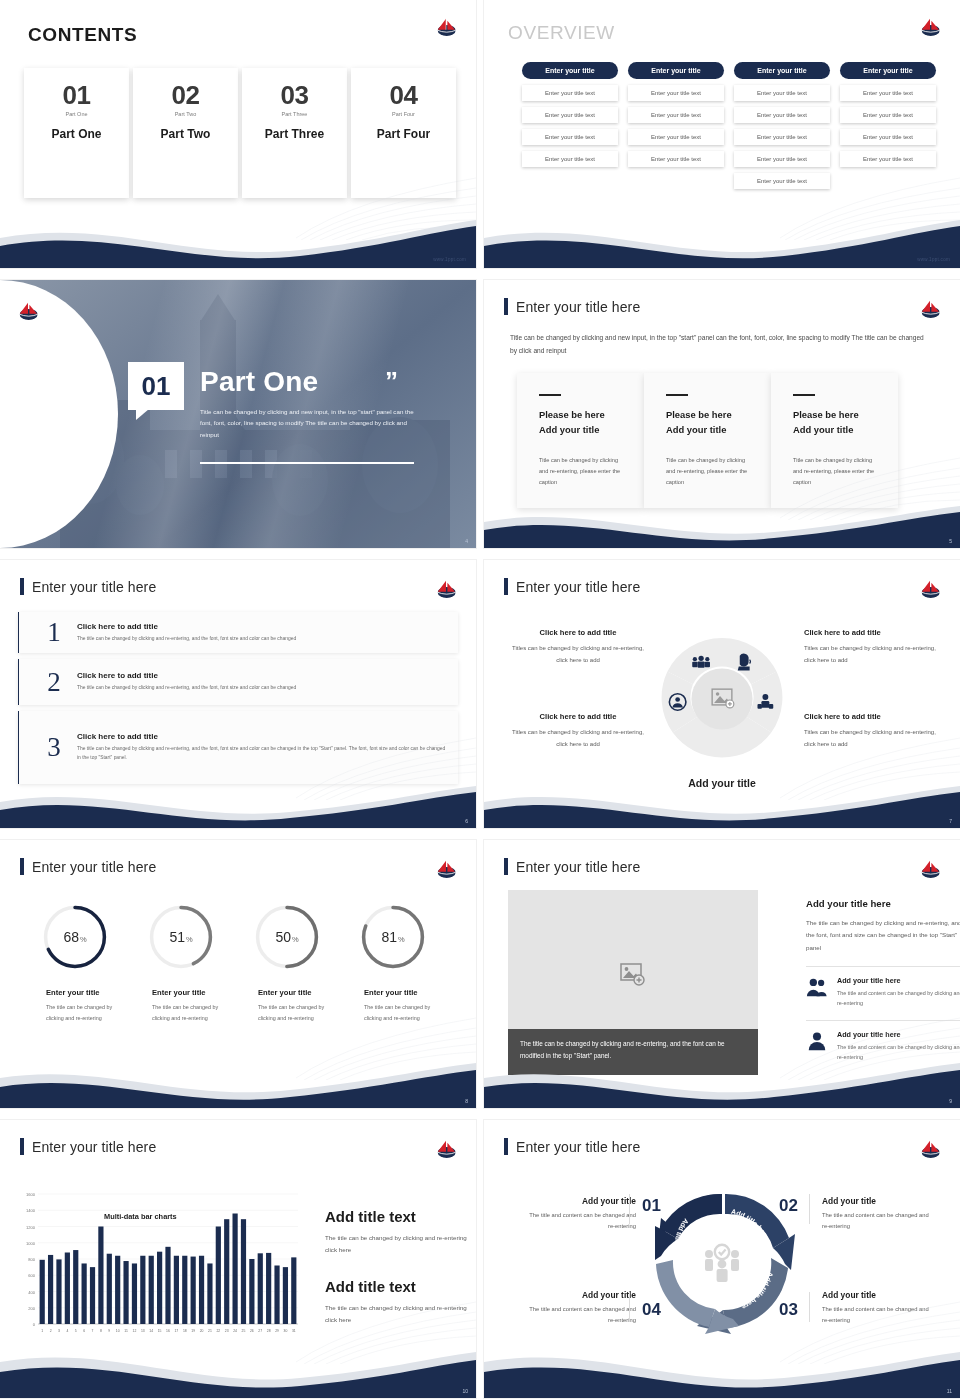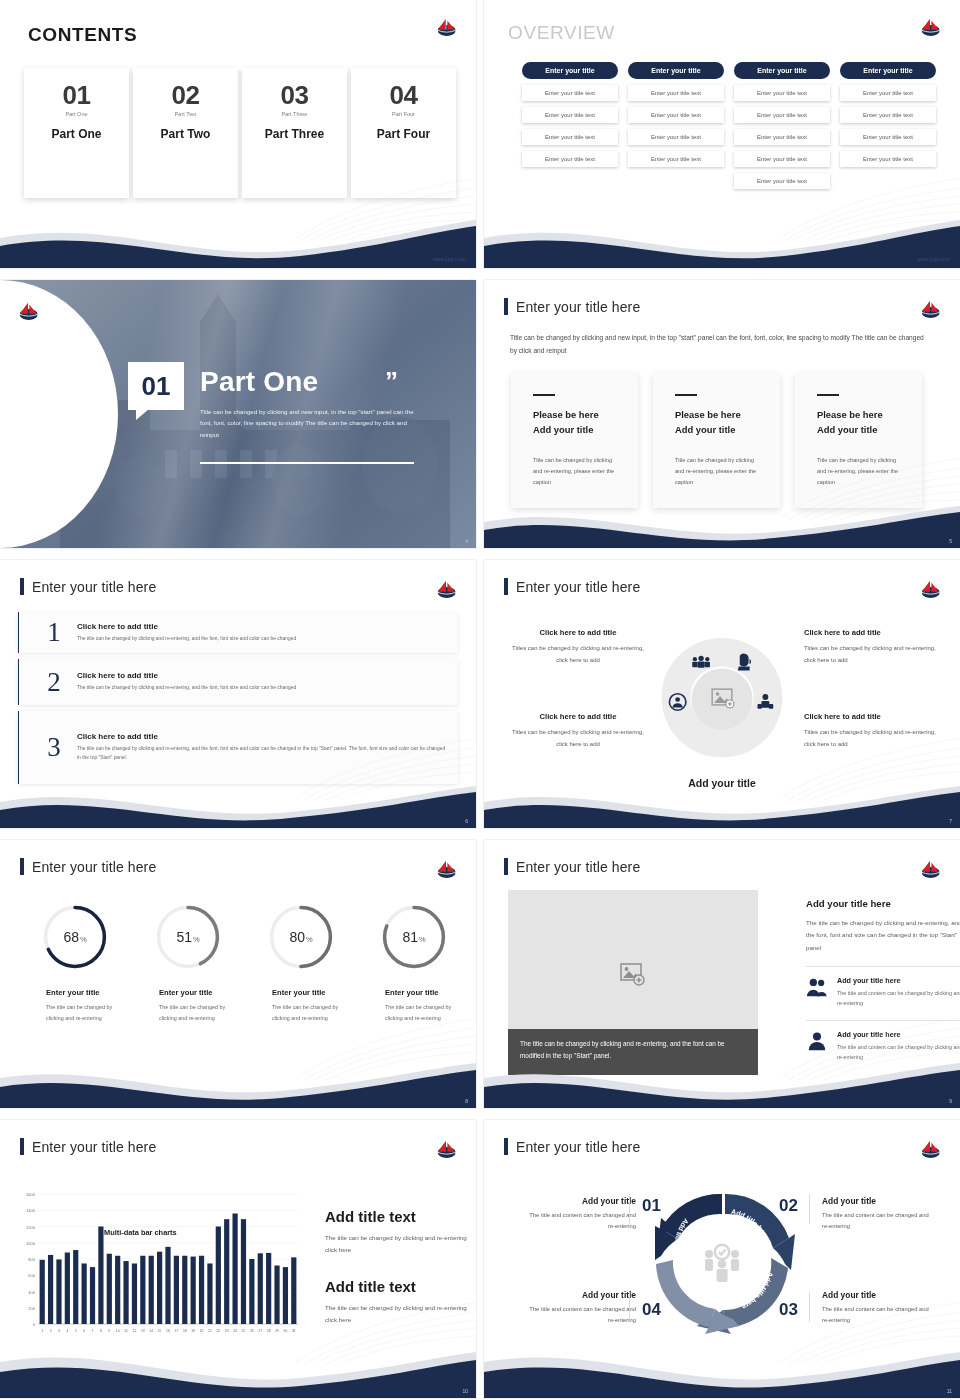--- a/index.html
+++ b/index.html
@@ -41,21 +41,21 @@
   .s3-bldg svg{width:100%;height:100%;display:block;}
   .s3-rays{position:absolute;inset:0;background:linear-gradient(105deg,rgba(255,255,255,0) 30%,rgba(255,255,255,.20) 42%,rgba(255,255,255,0) 52%,rgba(255,255,255,.16) 62%,rgba(255,255,255,0) 75%);}
   .s3-badge{position:absolute;left:128px;top:82px;width:56px;height:48px;background:#fff;display:flex;align-items:center;justify-content:center;font-size:26px;font-weight:bold;color:#1b2c4f;}
   .s3-badge:after{content:"";position:absolute;left:8px;bottom:-10px;border-left:0 solid transparent;border-right:13px solid transparent;border-top:11px solid #fff;}
   .s3-title{position:absolute;left:200px;top:86px;font-size:28px;font-weight:bold;color:#fff;letter-spacing:.2px;}
   .s3-quote{position:absolute;left:385px;top:86px;font-size:26px;font-weight:bold;color:#fff;}
   .s3-body{position:absolute;left:200px;top:126px;width:216px;font-size:6.2px;color:#eef1f6;line-height:1.85;}
   .s3-rule{position:absolute;left:200px;top:182px;width:214px;height:1.5px;background:#fff;}
   
   .s4-lead{position:absolute;left:26px;top:52px;width:420px;font-size:6.6px;color:#4a4a4a;line-height:1.95;}
-  .s4-cards{position:absolute;left:27px;top:93px;display:flex;gap:15px;}
+  .s4-cards{position:absolute;left:33px;top:93px;display:flex;}
   .s4-card{width:127px;height:135px;background:#fafafa;box-shadow:0 2px 7px rgba(0,0,0,.13);padding:21px 22px 0 22px;box-sizing:border-box;}
   .s4-dash{width:22px;height:2px;background:#222;margin-bottom:12px;}
   .s4-h{font-size:9.4px;font-weight:bold;color:#1c1c1c;line-height:1.55;}
   .s4-p{margin-top:18px;font-size:5.6px;color:#5d5d5d;line-height:1.95;}
   
   .s5-list{position:absolute;left:18px;top:52px;width:440px;}
   .s5-row{position:relative;background:#fcfcfc;box-shadow:0 1px 4px rgba(0,0,0,.10);border-left:1.5px solid #1b2c4f;margin-bottom:6px;display:flex;align-items:center;padding:9px 12px;box-sizing:border-box;}
   .s5-n{width:46px;text-align:center;font-family:"Liberation Serif",serif;font-size:27px;color:#1b2c4f;line-height:1;}
   .s5-tx{flex:1;}
   .s5-t{font-size:8px;font-weight:bold;color:#1c1c1c;}
@@ -66,21 +66,21 @@
   .s6-donut svg{width:100%;height:100%;display:block;}
   .s6-center-lbl{position:absolute;left:50%;top:165px;transform:translateX(-50%);font-size:10.5px;font-weight:bold;color:#1f1f1f;white-space:nowrap;}
   .s6-blk{position:absolute;width:132px;}
   .s6-h{font-size:7.6px;font-weight:bold;color:#1c1c1c;margin-bottom:5px;}
   .s6-p{font-size:6px;color:#5d5d5d;line-height:2.05;}
   .s6-tl{left:28px;top:16px;}
   .s6-bl{left:28px;top:100px;}
   .s6-tr{right:24px;top:16px;}
   .s6-br{right:24px;top:100px;}
   
-  .s7-row{position:absolute;left:22px;top:62px;display:flex;gap:7px;}
+  .s7-row{position:absolute;left:22px;top:62px;display:flex;}
   .s7-cell{width:106px;text-align:center;}
   .s7-ring{width:70px;height:70px;margin:0 auto;position:relative;}
   .s7-ring svg{width:100%;height:100%;display:block;}
   .s7-val{position:absolute;inset:0;display:flex;align-items:center;justify-content:center;font-size:14px;color:#2b2b2b;}
   .s7-val sup{font-size:7.5px;color:#666;margin-left:1px;position:relative;top:2px;}
   .s7-h{font-size:7.6px;font-weight:bold;color:#1c1c1c;margin-top:16px;text-align:left;padding-left:24px;}
   .s7-p{font-size:5.4px;color:#6a6a6a;margin-top:5px;line-height:1.95;text-align:left;padding-left:24px;padding-right:8px;}
   
   .s8-img{position:absolute;left:24px;top:50px;width:250px;height:185px;background:#e4e4e4;}
   .s8-ph{position:absolute;left:50%;top:46%;transform:translate(-50%,-50%);width:26px;height:26px;}
@@ -88,21 +88,21 @@
   .s8-right{position:absolute;left:298px;top:58px;width:160px;margin-left:24px;}
   .s8-h{font-size:9.6px;font-weight:bold;color:#1c1c1c;}
   .s8-p{font-size:6.2px;color:#5d5d5d;margin-top:8px;line-height:2.0;}
   .s8-hr{height:1px;background:#e2e2e2;margin:12px 0 9px 0;}
   .s8-item{display:flex;gap:9px;align-items:flex-start;}
   .s8-ico{width:22px;height:22px;flex:none;}
   .s8-it{font-size:7.2px;font-weight:bold;color:#1c1c1c;}
   .s8-ip{font-size:5.4px;color:#6a6a6a;margin-top:3px;line-height:1.85;}
   
   .s9-chart{position:absolute;left:12px;top:52px;width:290px;height:170px;}
-  .s9-ct{position:absolute;left:92px;top:56px;font-size:7.4px;font-weight:bold;color:#1c1c1c;}
+  .s9-ct{position:absolute;left:92px;top:40px;font-size:7.4px;font-weight:bold;color:#1c1c1c;}
   .s9-svg{position:absolute;left:0;top:18px;width:290px;height:150px;}
   .s9-right{position:absolute;left:325px;top:88px;width:146px;}
   .s9-h{font-size:15px;font-weight:bold;color:#1c1c1c;}
   .s9-p{font-size:6.2px;color:#5d5d5d;margin-top:7px;line-height:2.0;}
   .s9-gap{height:21px;}
   
   .s10-ring{position:absolute;left:50%;top:66px;transform:translateX(-50%);width:150px;height:150px;}
   .s10-ring svg{width:100%;height:100%;display:block;}
   .s10-blk{position:absolute;width:112px;}
   .s10-h{font-size:8.4px;font-weight:bold;color:#1c1c1c;}
@@ -543,21 +543,21 @@
           <div class="s7-h">Enter your title</div>
           <div class="s7-p">The title can be changed by clicking and re-entering</div>
         </div>
         <div class="s7-cell">
           <div class="s7-ring">
             <svg viewBox="0 0 100 100">
               <circle cx="50" cy="50" r="42" fill="none" stroke="#ededed" stroke-width="5"></circle>
               <circle class="arc" cx="50" cy="50" r="42" fill="none" stroke="#6f6f6f" stroke-width="5" stroke-linecap="round" transform="rotate(-90 50 50)" stroke-dasharray="131.94689145077132 263.89378290154264"></circle>
             </svg>
             <div class="s7-val">
-                <span>80</span>
+                <span>50</span>
                 <sup>%</sup>
               </div>
           </div>
           <div class="s7-h">Enter your title</div>
           <div class="s7-p">The title can be changed by clicking and re-entering</div>
         </div>
         <div class="s7-cell">
           <div class="s7-ring">
             <svg viewBox="0 0 100 100">
               <circle cx="50" cy="50" r="42" fill="none" stroke="#ededed" stroke-width="5"></circle>

